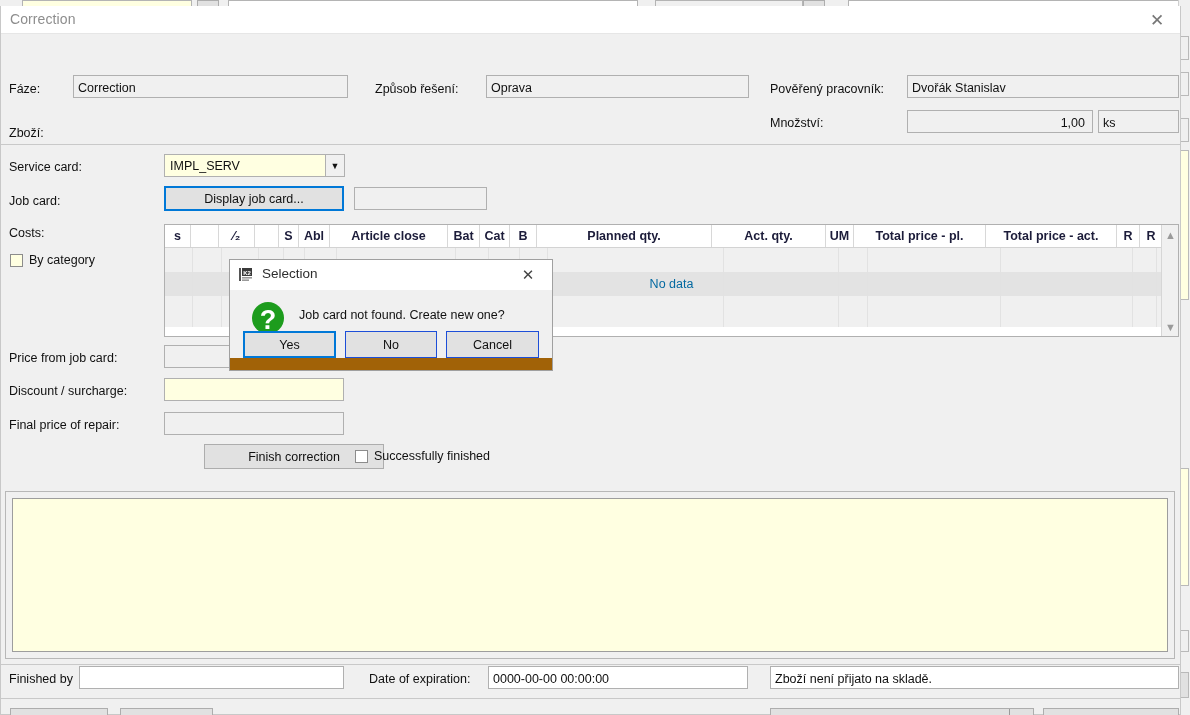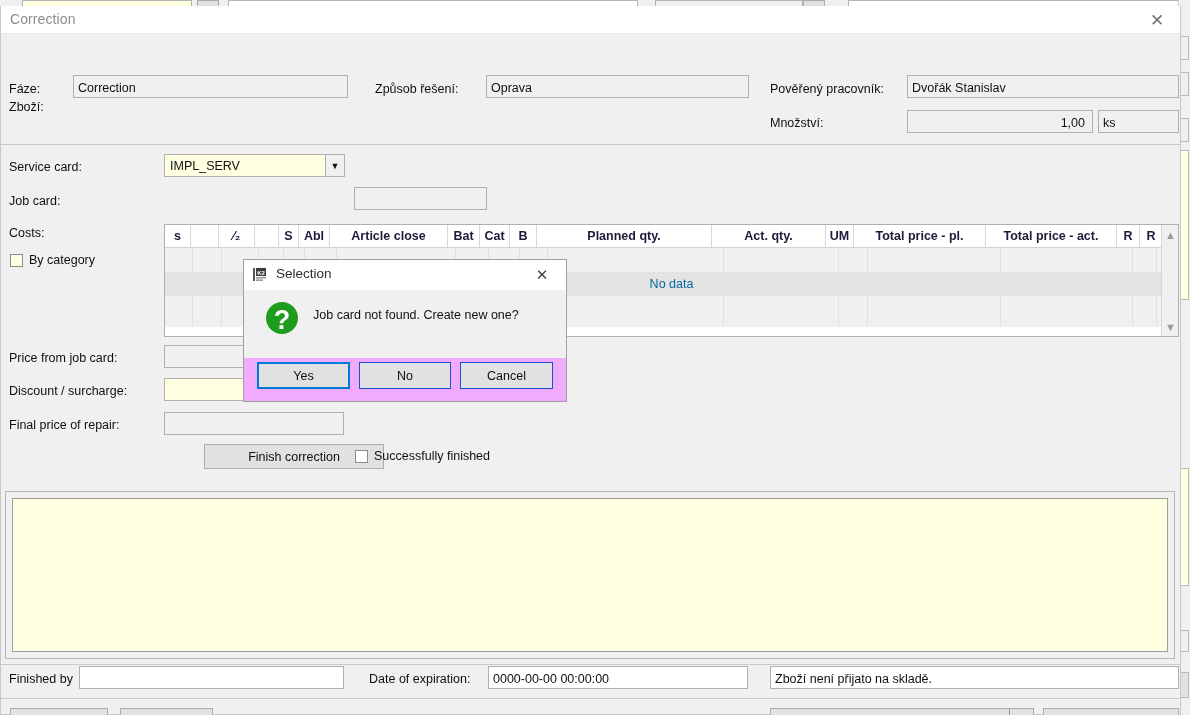--- a/index.html
+++ b/index.html
@@ -108,22 +108,22 @@
 
   
   #memo-outer { position:absolute; border:1px solid #b7b7b7; background:#f0f0f0; }
   #memo { position:absolute; border:1px solid #9d9d9d; background:#ffffe1; }
 
   
   .sep { position:absolute; height:1px; background:#c9c9c9; }
 
   
   #modal {
-    position:absolute; left:243px; top:259px; width:324px; height:143px;
-    background:#f0abfc; border:1px solid #a0a0a0;
+    position:absolute; left:229px; top:259px; width:324px; height:112px;
+    background:#a16207; border:1px solid #a0a0a0;
     box-shadow: 0 0 0 0 rgba(0,0,0,0);
   }
   #modal .mtitle { position:relative; height:30px; background:#ffffff; }
   #modal .mtitle .icon {
     position:absolute; left:9px; top:7px; width:16px; height:16px;
   }
   #modal .mtitle .mt {
     position:absolute; left:32px; top:6px; font-size:13.5px; color:#2d2d2d;
   }
   #modal .mtitle .mclose {
@@ -176,35 +176,36 @@
 
     <div class="lbl" style="left:8px;  top:48px;">Fáze:</div>
     <div class="fld" style="left:72px; top:41px; width:275px; height:23px;">Correction</div>
 
     <div class="lbl" style="left:374px; top:48px;">Způsob řešení:</div>
     <div class="fld" style="left:485px; top:41px; width:263px; height:23px;">Oprava</div>
 
     <div class="lbl" style="left:769px; top:48px;">Pověřený pracovník:</div>
     <div class="fld" style="left:906px; top:41px; width:272px; height:23px;">Dvořák Stanislav</div>
 
-    <div class="lbl" style="left:8px;  top:66px;">Zboží:</div>
+    <div class="lbl" style="left:8px;  top:92px;">Zboží:</div>
 
     <div class="lbl" style="left:769px; top:82px;">Množství:</div>
     <div class="fld right" style="left:906px; top:76px; width:186px; height:23px; padding-right:7px;">1,00</div>
     <div class="fld" style="left:1097px; top:76px; width:81px; height:23px;">ks</div>
 
     <div class="sep" style="left:0; top:110px; width:1179px;"></div>
 
     <div class="lbl" style="left:8px; top:126px;">Service card:</div>
     <div class="combo" style="left:163px; top:120px; width:181px; height:23px;">
       <div class="cval">IMPL_SERV</div>
       <div class="carrow">▼</div>
     </div>
 
     <div class="lbl" style="left:8px; top:160px;">Job card:</div>
+    <div class="btn focused" style="left:163px; top:152px; width:180px; height:25px;">Display job card...</div>
     <div class="fld" style="left:353px; top:153px; width:133px; height:23px;"></div>
 
     <div class="lbl" style="left:8px; top:192px;">Costs:</div>
     <div class="chk" style="left:9px; top:219px;">
       <div class="box yellow"></div>
       <div class="txt">By category</div>
     </div>
 
     <div id="grid" style="left:163px; top:190px; width:1015px; height:113px;">
       <div class="ghead">

